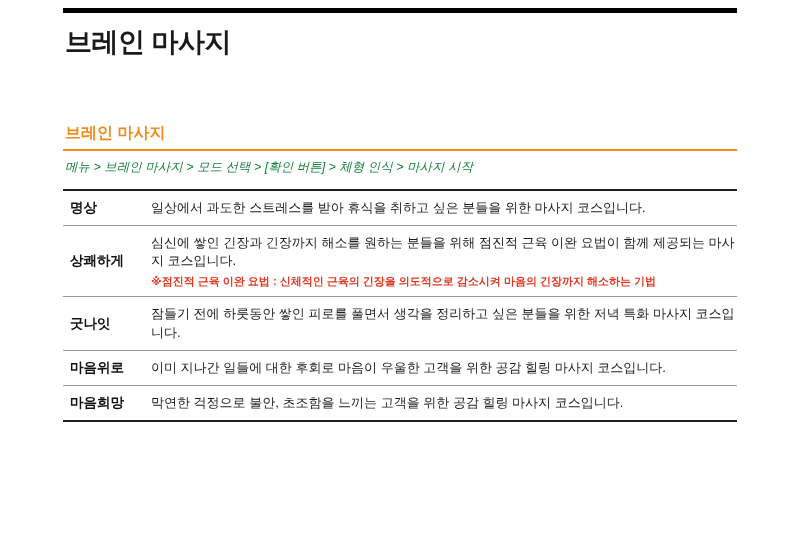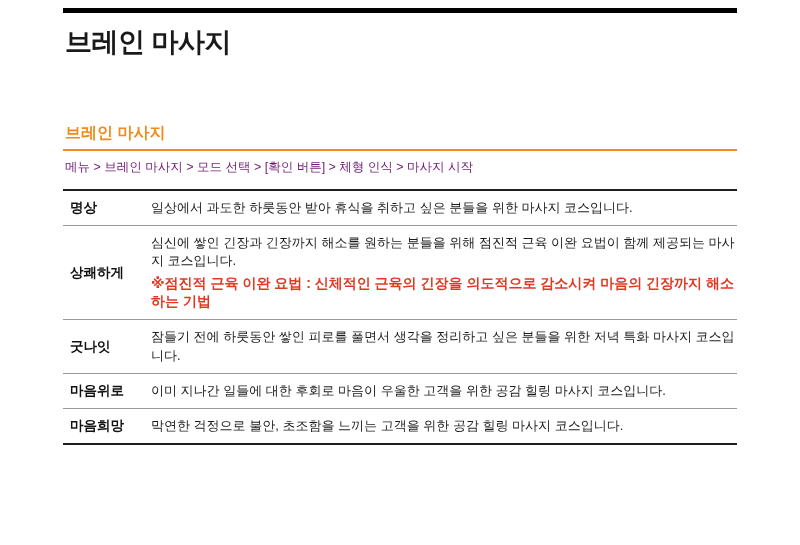--- a/index.html
+++ b/index.html
@@ -42,21 +42,22 @@
     padding:0 0 5px 2px;
     font-size:16px;
     font-weight:bold;
     color:var(--accent);
     border-bottom:2px solid var(--accent);
   }
   .breadcrumb{
     margin-top:8px;
     padding-left:2px;
     font-size:12.5px;
-    color:#701a75;
+    color:#15803d;
+    font-style:italic;
   }
   .course-table{
     margin-top:13px;
     border-top:2px solid var(--rule-dark);
     border-bottom:2px solid var(--rule-dark);
   }
   .course-row{
     display:flex;
     align-items:stretch;
     border-bottom:1px solid var(--rule-light);
@@ -79,21 +80,21 @@
     min-width:0;
     padding-right:2px;
   }
   .course-desc{
     font-size:13px;
     line-height:1.4;
     color:#1b1b1b;
   }
   .course-note{
     margin-top:3px;
-    font-size:14px;
+    font-size:11px;
     font-weight:bold;
     line-height:1.35;
     color:var(--note);
   }
 </style>
 </head>
 <body>
 
 <div class="page">
 
@@ -104,21 +105,21 @@
   <div class="section">
     <h2 class="section-title">브레인 마사지</h2>
     <div class="breadcrumb">메뉴 &gt; 브레인 마사지 &gt; 모드 선택 &gt; [확인 버튼] &gt; 체형 인식 &gt; 마사지 시작</div>
   </div>
 
   <div class="course-table" id="course-table">
 
     <div class="course-row">
       <div class="course-label">명상</div>
       <div class="course-desc-wrap">
-        <div class="course-desc">일상에서 과도한 하룻동안 받아 휴식을 취하고 싶은 분들을 위한 마사지 코스입니다.</div>
+        <div class="course-desc">일상에서 과도한 스트레스를 받아 휴식을 취하고 싶은 분들을 위한 마사지 코스입니다.</div>
 
       </div>
     </div>
 
     <div class="course-row">
       <div class="course-label">상쾌하게</div>
       <div class="course-desc-wrap">
         <div class="course-desc">심신에 쌓인 긴장과 긴장까지 해소를 원하는 분들을 위해 점진적 근육 이완 요법이 함께 제공되는 마사지 코스입니다.</div>
         <div class="course-note">※점진적 근육 이완 요법 : 신체적인 근육의 긴장을 의도적으로 감소시켜 마음의 긴장까지 해소하는 기법</div>
       </div>

